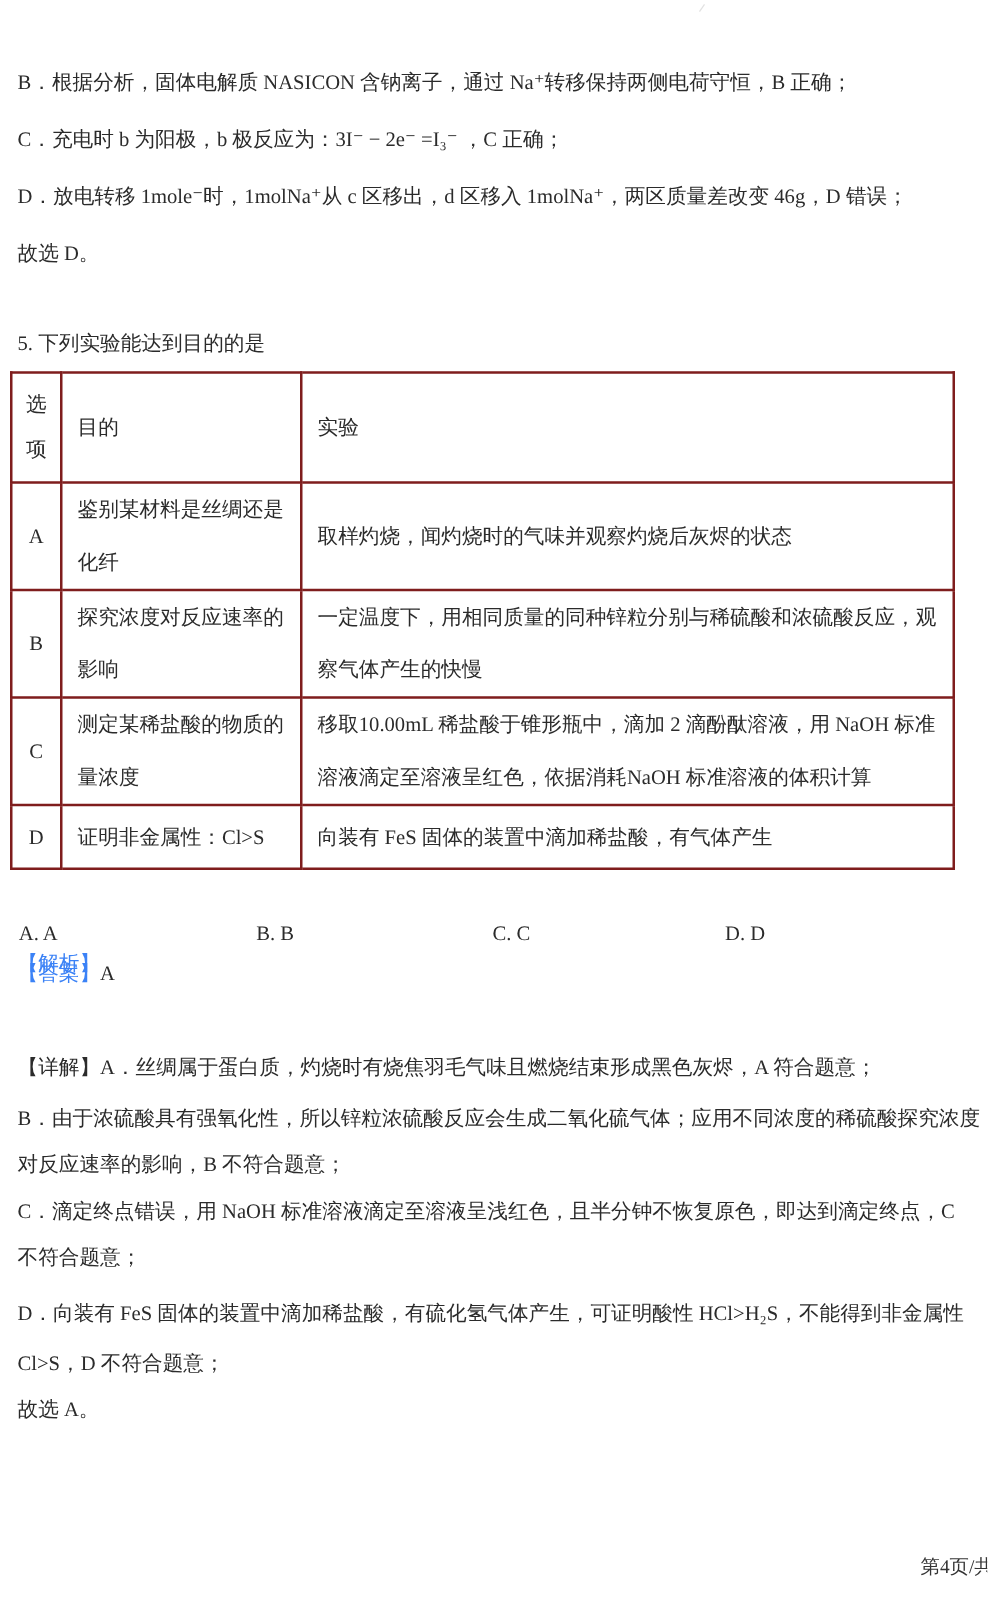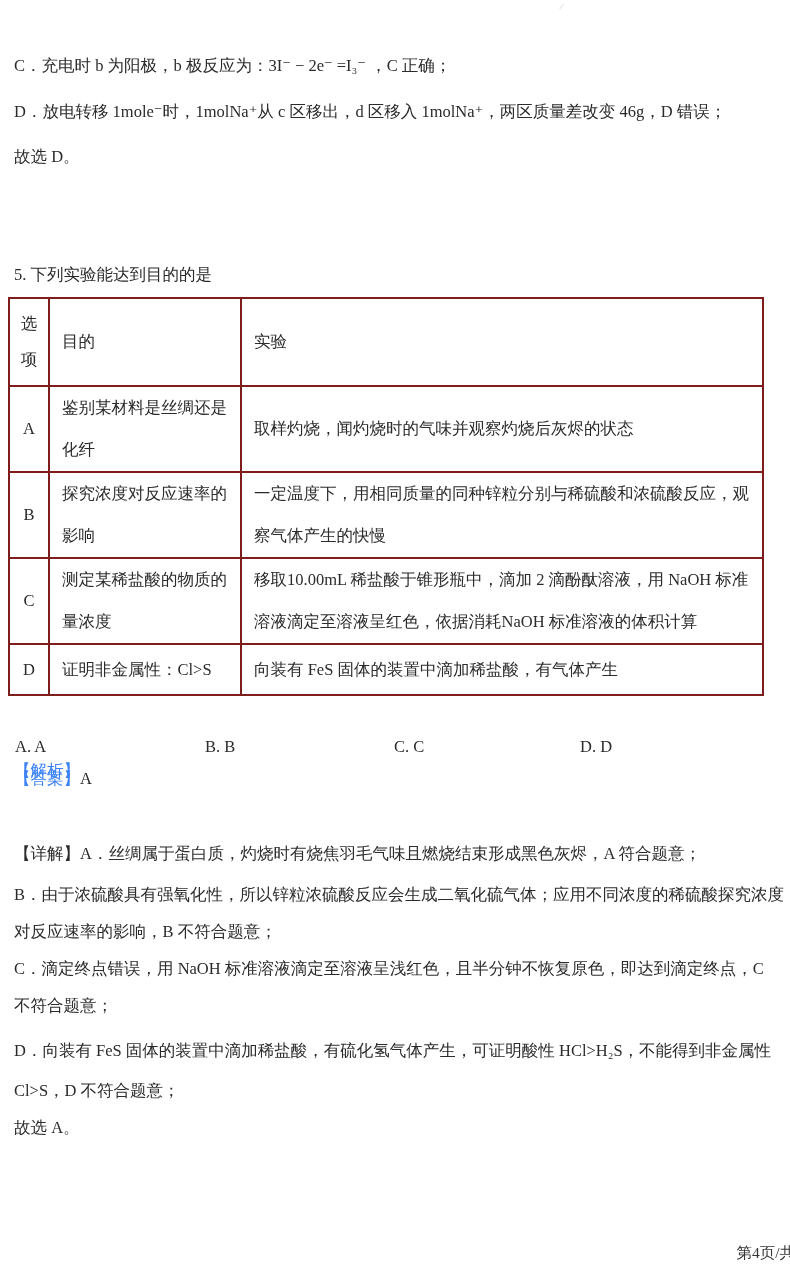--- a/index.html
+++ b/index.html
@@ -77,20 +77,21 @@
   }
 </style>
 </head>
 <body>
 
 <div class="page">
 
   <div class="artifact"></div>
 
   <section class="q4detail">
+    <p class="line">B．根据分析，固体电解质 NASICON 含钠离子，通过 Na⁺转移保持两侧电荷守恒，B 正确；</p>
     <p class="line">C．充电时 b 为阳极，b 极反应为：3I⁻ − 2e⁻ =I₃⁻ ，C 正确；</p>
     <p class="line">D．放电转移 1mole⁻时，1molNa⁺从 c 区移出，d 区移入 1molNa⁺，两区质量差改变 46g，D 错误；</p>
     <p class="line">故选 D。</p>
   </section>
 
   <p class="stem">5. 下列实验能达到目的的是</p>
 
   <table class="qtable">
     <colgroup>
       <col class="col-opt">

